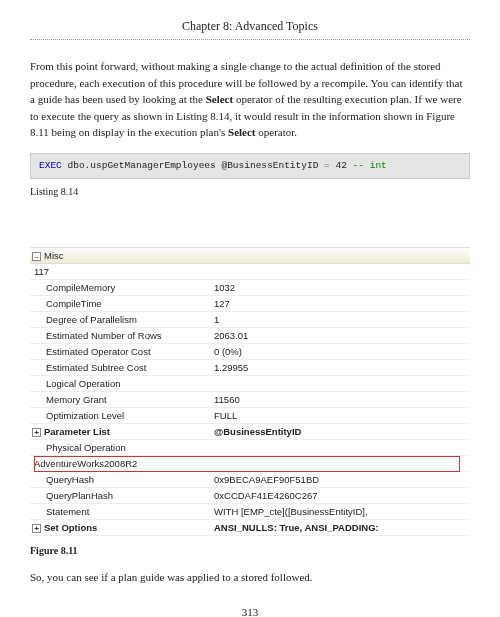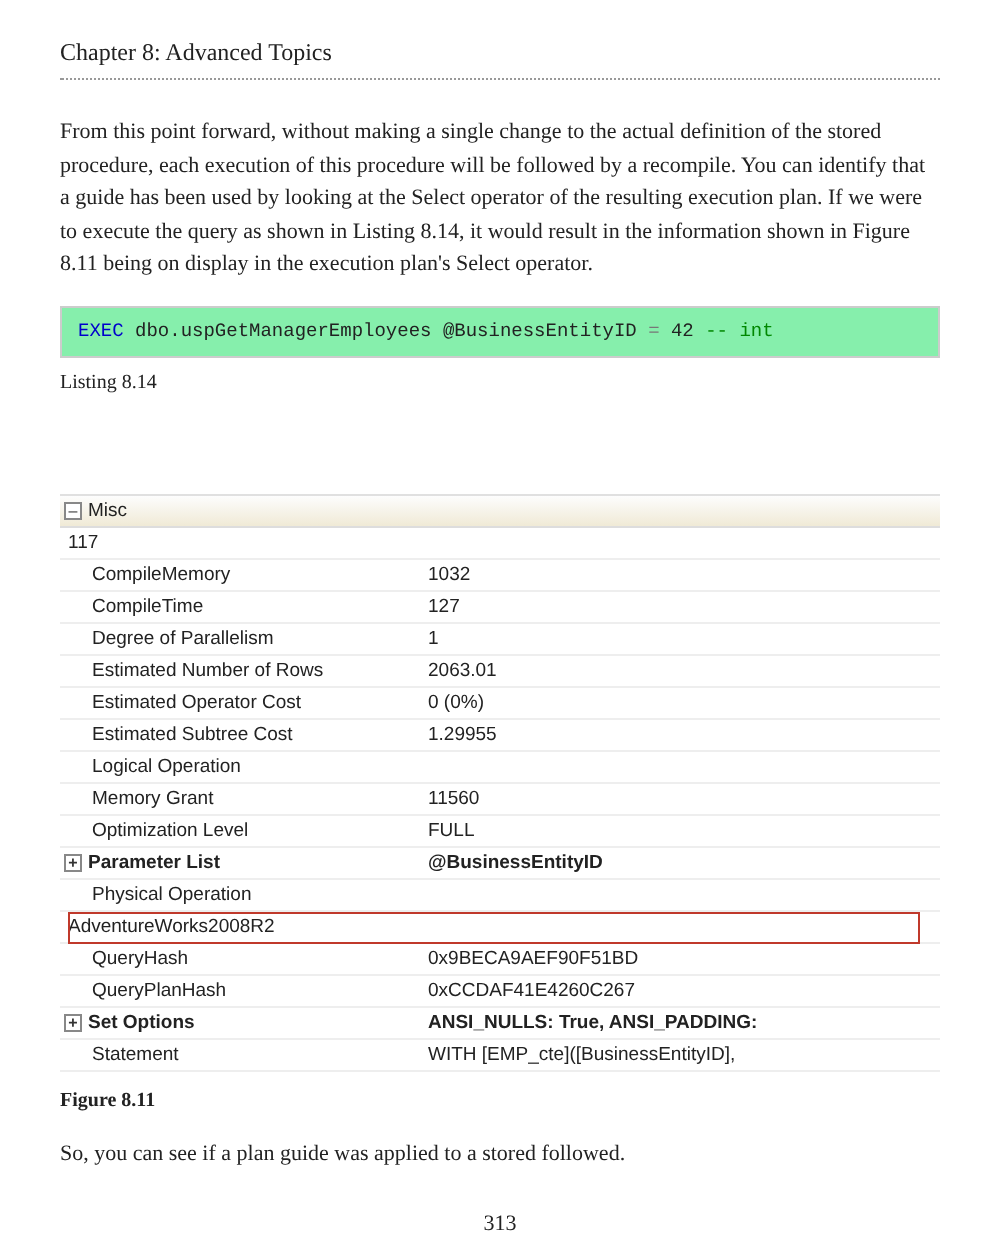--- a/index.html
+++ b/index.html
@@ -7,31 +7,31 @@
     width: 500px;
     height: 617px;
     background: #fff;
     font-family: Georgia, 'Times New Roman', serif;
     color: #222;
     padding: 18px 30px 10px 30px;
     font-size: 11px;
     line-height: 1.45;
   }
   .chapter-title {
-    text-align: left;
+    text-align: center;
     font-size: 12px;
     padding-bottom: 4px;
     border-bottom: 1px dotted #999;
     margin-bottom: 18px;
   }
   .para { margin-bottom: 12px; text-align: left; font-size: 11px; line-height: 1.5; }
-  .para b { font-weight: normal; }
+  .para b { font-weight: bold; }
   .code-block {
     border: 1px solid #ccc;
-    background: #86efac;
+    background: #e5e5e5;
     padding: 5px 8px;
     font-family: Consolas, 'Courier New', monospace;
     font-size: 9.5px;
     margin-bottom: 6px;
     white-space: nowrap;
     overflow: hidden;
   }
   .kw-blue { color: #0000cc; }
   .kw-gray { color: #777; }
   .kw-green { color: #008800; }
@@ -181,29 +181,29 @@
 
   <div class="prop-row">
     <div class="prop-key">QueryHash</div>
     <div class="prop-val">0x9BECA9AEF90F51BD</div>
   </div>
   <div class="prop-row">
     <div class="prop-key">QueryPlanHash</div>
     <div class="prop-val">0xCCDAF41E4260C267</div>
   </div>
 
+  <div class="prop-row">
+    <div class="prop-key">Statement</div>
+    <div class="prop-val">WITH [EMP_cte]([BusinessEntityID],</div>
+  </div>
+
   <div class="prop-row bold">
     <div class="prop-key"><span class="expcol" style="margin-left:-14px;">+</span><span>Set Options</span></div>
     <div class="prop-val">ANSI_NULLS: True, ANSI_PADDING:</div>
   </div>
 
-  <div class="prop-row">
-    <div class="prop-key">Statement</div>
-    <div class="prop-val">WITH [EMP_cte]([BusinessEntityID],</div>
-  </div>
-
 </div>
 
 <div class="figure-label">Figure 8.11</div>
 
 <p class="para">So, you can see if a plan guide was applied to a stored followed.</p>
 
 <div class="page-num">313</div>
 
 </body></html>

